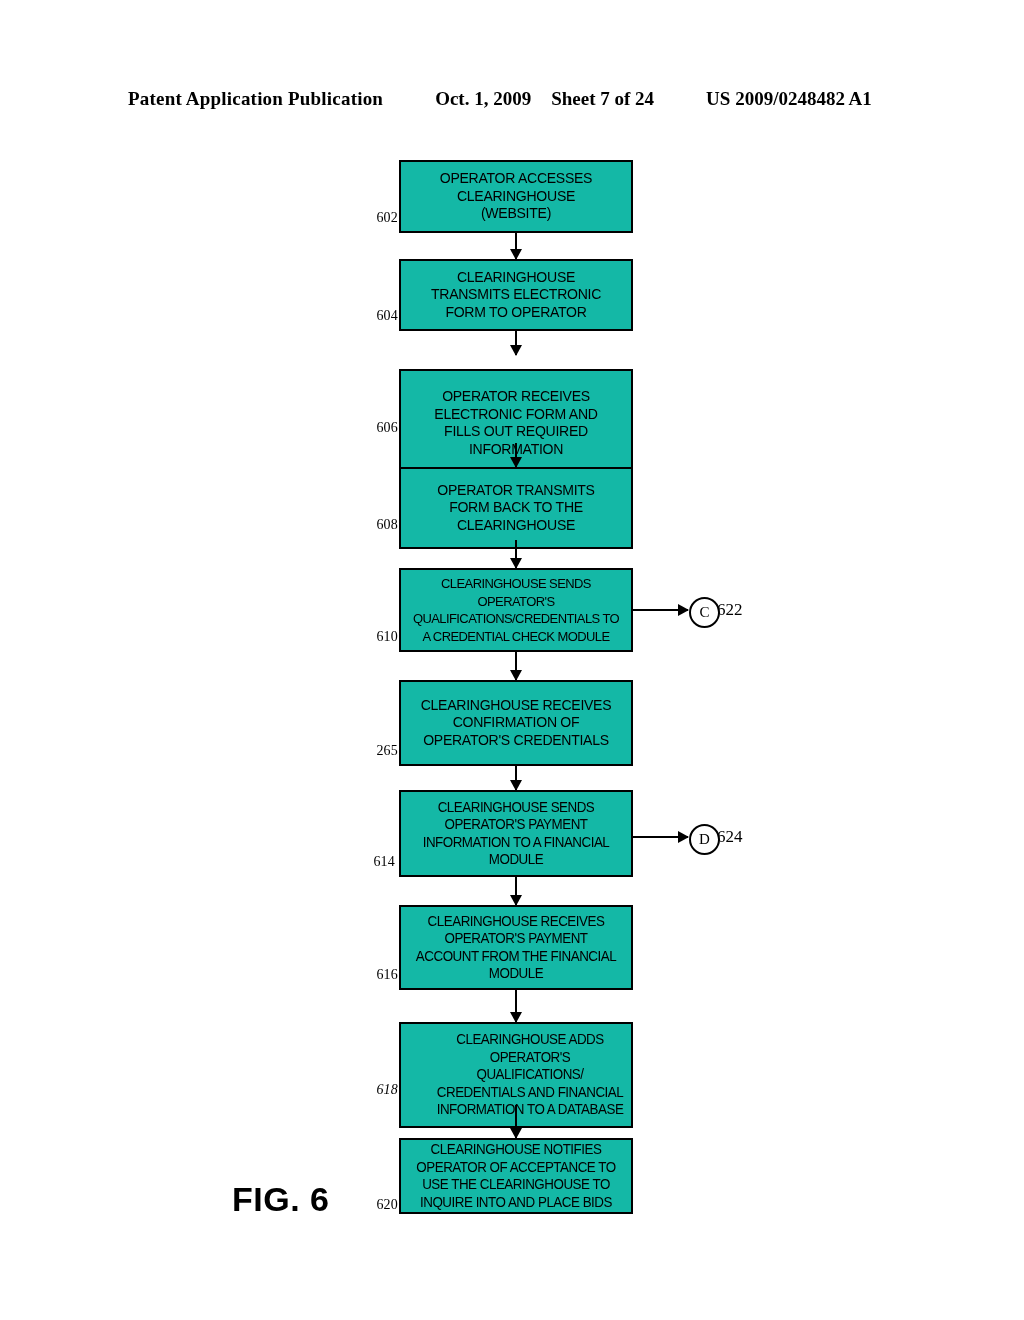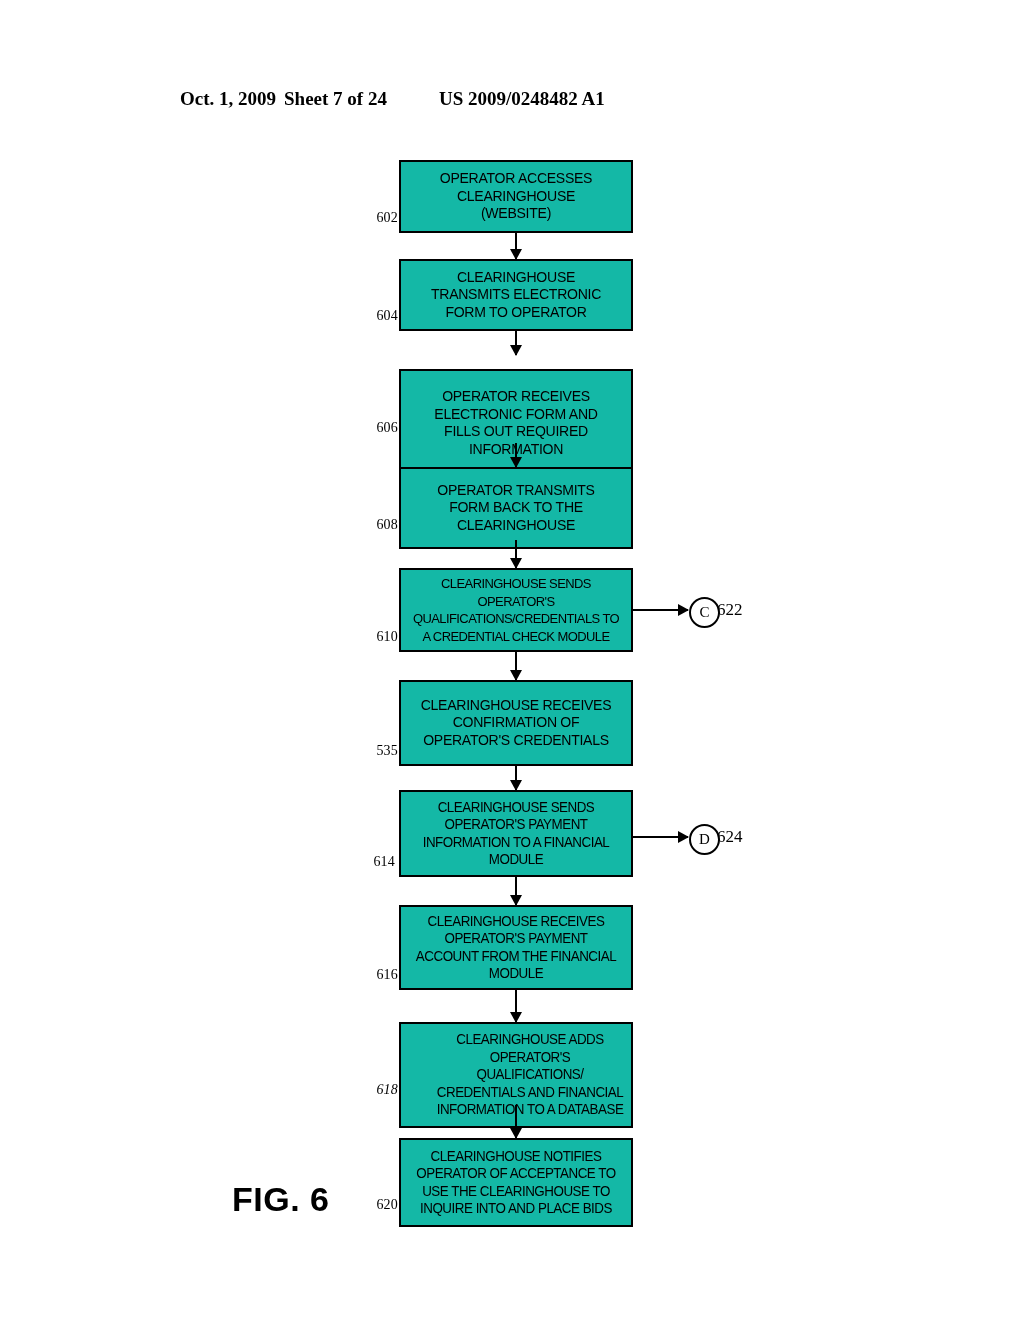--- a/index.html
+++ b/index.html
@@ -26,21 +26,21 @@
     height: 26px;
     font-family: "Liberation Serif", serif;
     font-weight: bold;
     font-size: 19px;
     white-space: nowrap;
     display: flex;
     align-items: baseline;
   }
   #page-header .hdr-pub      { letter-spacing: 0.2px; }
   #page-header .hdr-date     { margin-left: 52px; text-align: right; }
-  #page-header .hdr-sheet    { margin-left: 8px; text-align: center; }
+  #page-header .hdr-sheet    { margin-left: 20px; text-align: center; }
   #page-header .hdr-docnum   { margin-left: 52px; }
 
   
   #figure {
     position: absolute;
     top: 0;
     left: 0;
     width: 1024px;
     height: 1320px;
   }
@@ -151,20 +151,21 @@
     font-size: 34px;
     font-weight: bold;
     letter-spacing: 0.5px;
     white-space: nowrap;
   }
 </style>
 </head>
 <body>
 
 <div id="page-header">
+  <span class="hdr-pub">Patent Application Publication</span>
   <span class="hdr-date">Oct. 1, 2009</span>
   <span class="hdr-sheet">Sheet 7 of 24</span>
   <span class="hdr-docnum">US 2009/0248482 A1</span>
 </div>
 
 <div id="figure">
 
   <div class="flow-box" style="top:160px; height:73px;">
     <span class="box-text">OPERATOR ACCESSES
 CLEARINGHOUSE
@@ -210,21 +211,21 @@
     <span>C</span>
   </div>
   <div class="connector-label" style="left:717px; top:600px;">622</div>
   <div class="arrow-v" style="top:652px; height:28px;"></div>
 
   <div class="flow-box" style="top:680px; height:86px;">
     <span class="box-text">CLEARINGHOUSE RECEIVES
 CONFIRMATION OF
 OPERATOR'S CREDENTIALS</span>
   </div>
-  <div class="ref-num" style="left:358px; top:743px;">535</div>
+  <div class="ref-num" style="left:358px; top:743px;">265</div>
   <div class="arrow-v" style="top:766px; height:24px;"></div>
 
   <div class="flow-box" style="top:790px; height:87px;">
     <span class="box-text" style="font-size:13.8px; letter-spacing:-0.5px;">CLEARINGHOUSE SENDS
 OPERATOR'S PAYMENT
 INFORMATION TO A FINANCIAL
 MODULE</span>
   </div>
   <div class="ref-num" style="left:355px; top:854px;">614</div>
   <div class="arrow-h" style="left:633px; top:836px; width:55px;"></div>
@@ -245,21 +246,21 @@
 
   <div class="flow-box" style="top:1022px; height:106px;padding-left:32px;">
     <span class="box-text" style="font-size:13.8px; letter-spacing:-0.5px;">CLEARINGHOUSE ADDS
 OPERATOR'S QUALIFICATIONS/
 CREDENTIALS AND FINANCIAL
 INFORMATION TO A DATABASE</span>
   </div>
   <div class="ref-num" style="left:358px; top:1082px;font-style:italic;">618</div>
   <div class="arrow-v" style="top:1105px; height:33px;"></div>
 
-  <div class="flow-box" style="top:1138px; height:89px;">
+  <div class="flow-box" style="top:1138px; height:76px;">
     <span class="box-text" style="font-size:13.8px; letter-spacing:-0.5px;">CLEARINGHOUSE NOTIFIES
 OPERATOR OF ACCEPTANCE TO
 USE THE CLEARINGHOUSE TO
 INQUIRE INTO AND PLACE BIDS</span>
   </div>
   <div class="ref-num" style="left:358px; top:1197px;">620</div>
 
   <div id="fig-caption">FIG. 6</div>
 
 </div>

